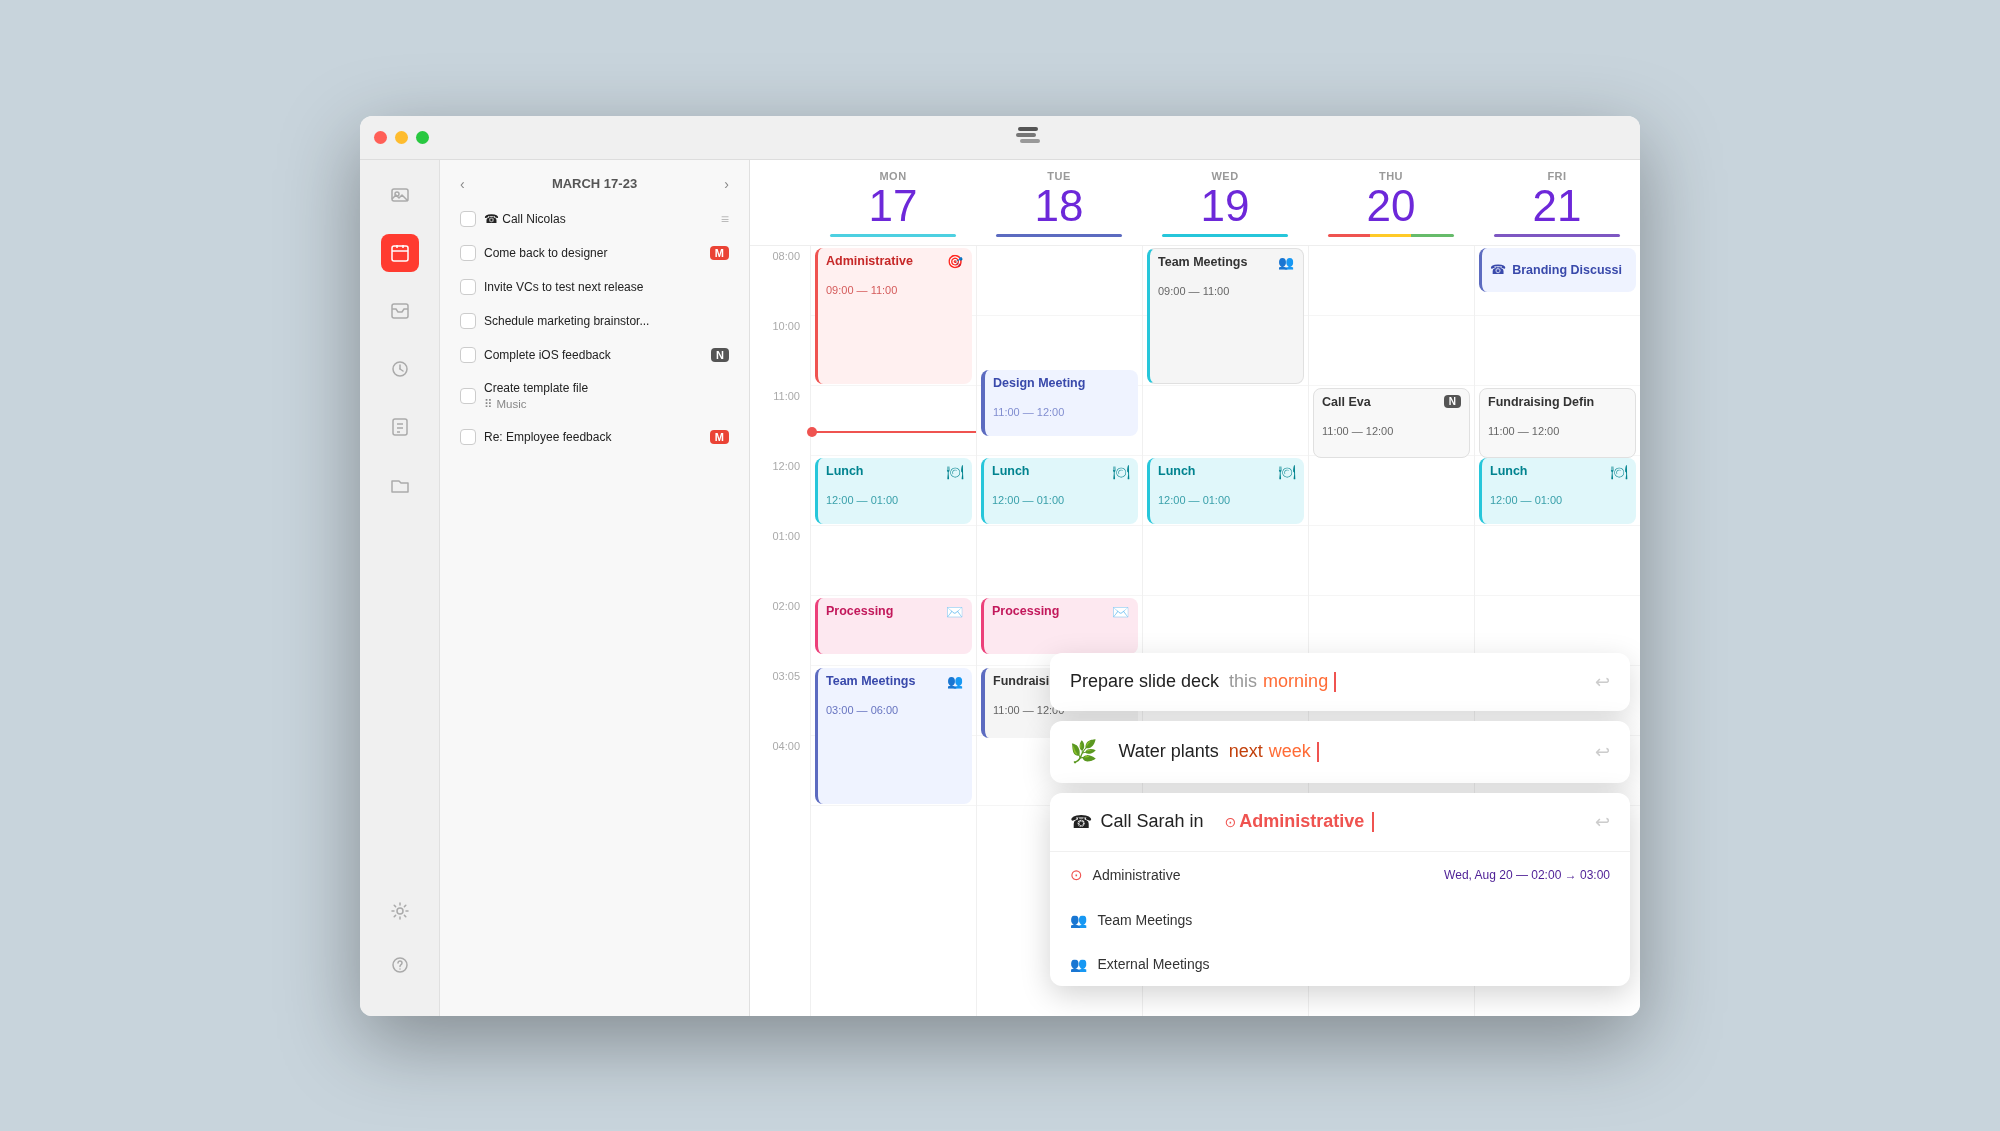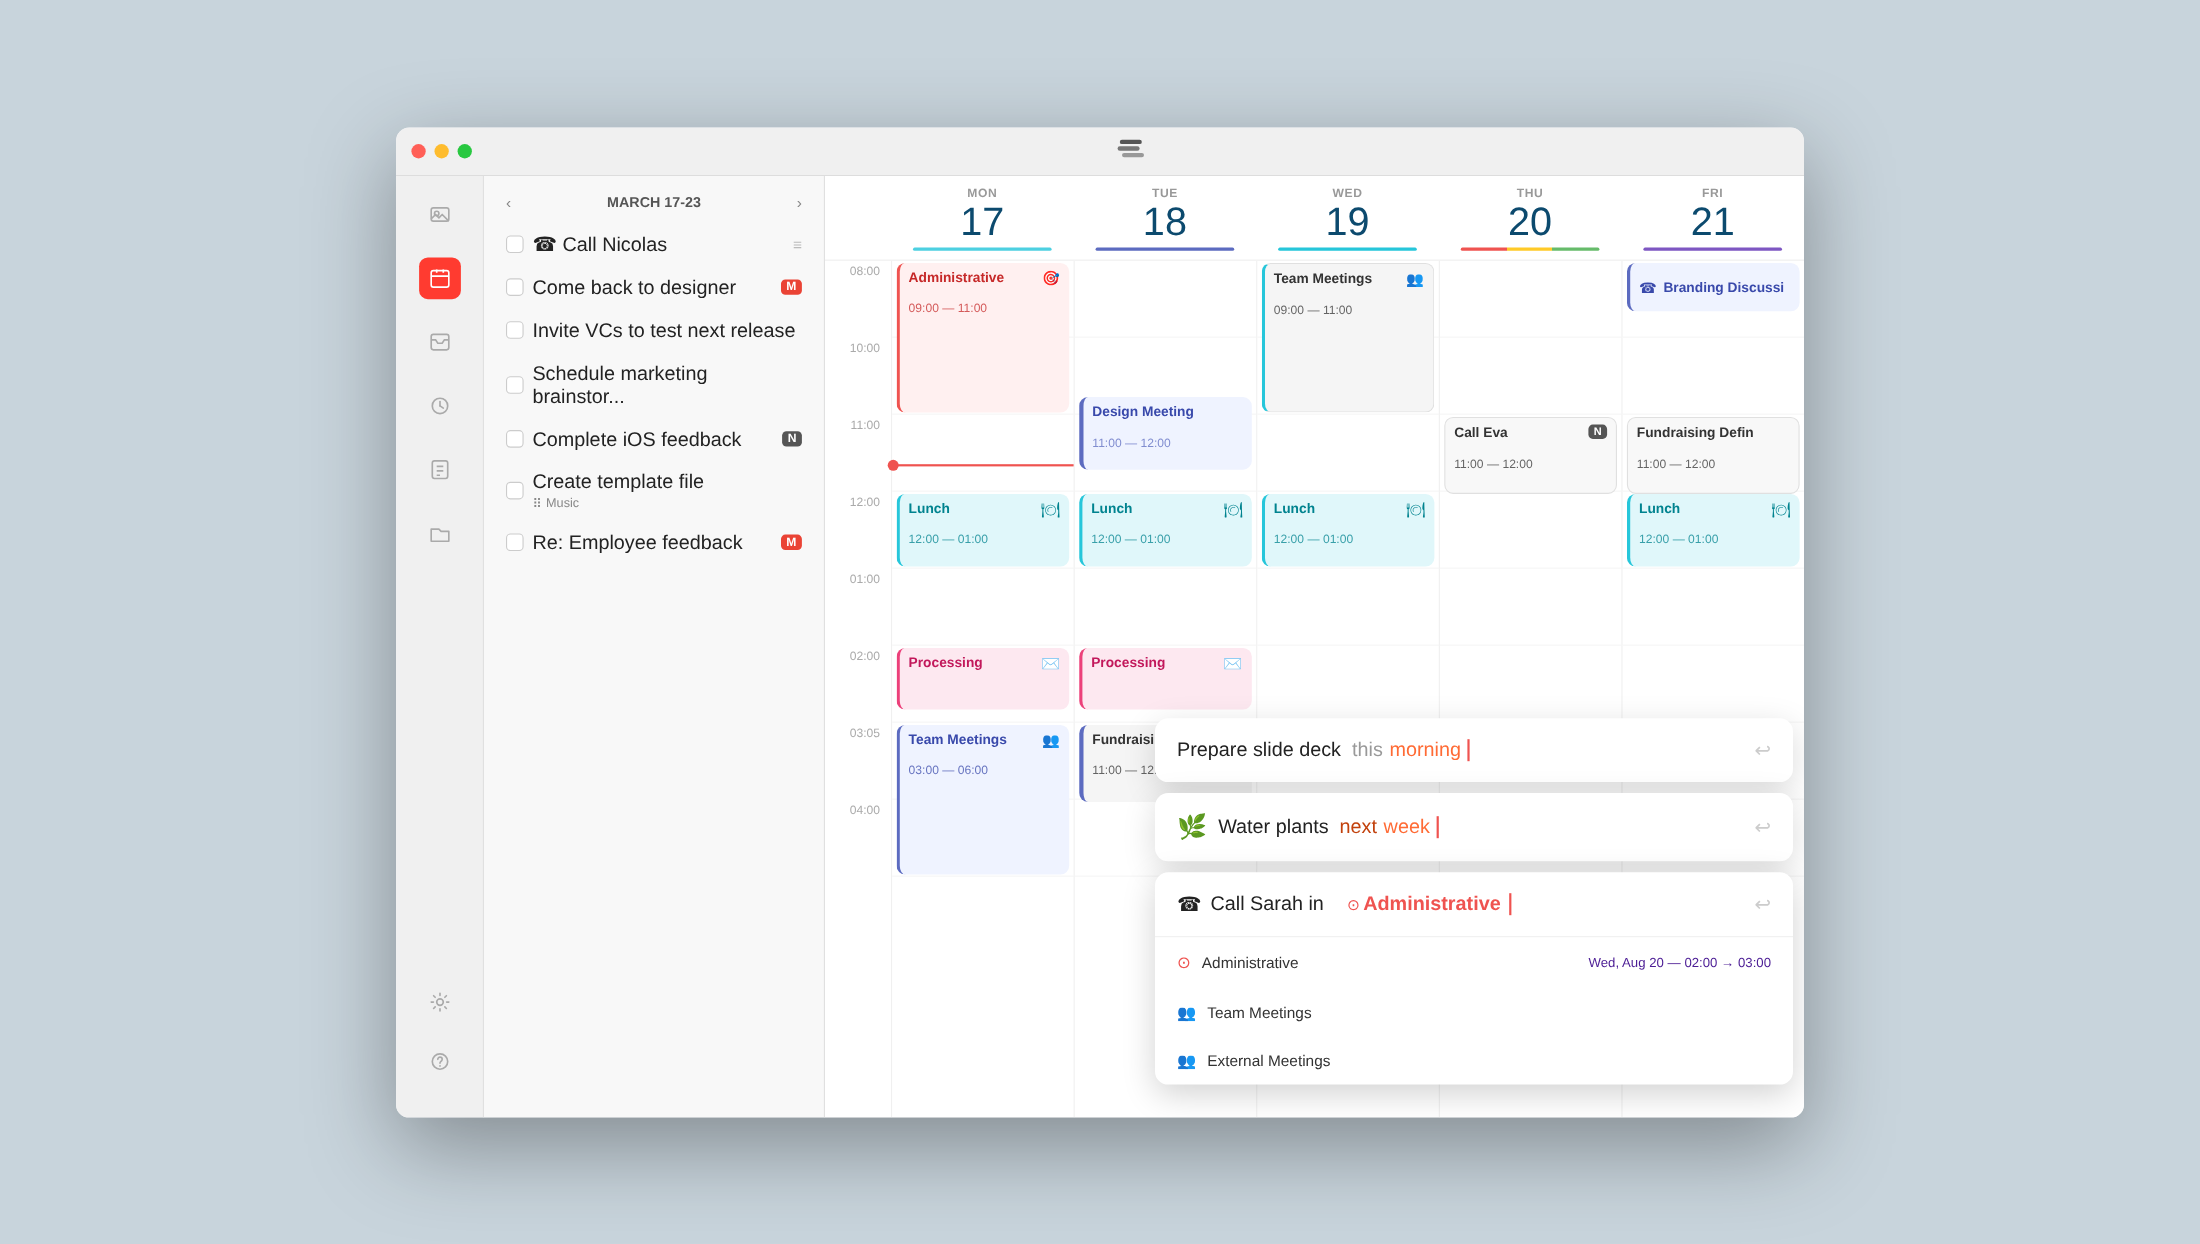--- a/index.html
+++ b/index.html
@@ -126,21 +126,21 @@
     }
     .task-checkbox {
       width: 16px;
       height: 16px;
       border: 1.5px solid #ccc;
       border-radius: 4px;
       flex-shrink: 0;
       background: white;
     }
     .task-label {
-      font-size: 18px;
+      font-size: 12px;
       color: #222;
       flex: 1;
     }
     .task-menu-icon { color: #bbb; font-size: 14px; }
 
     
     .calendar-area {
       flex: 1;
       display: flex;
       flex-direction: column;
@@ -163,23 +163,23 @@
       padding: 10px 0 8px;
     }
     .day-name {
       font-size: 11px;
       font-weight: 600;
       color: #999;
       letter-spacing: 0.5px;
       text-transform: uppercase;
     }
     .day-num {
-      font-size: 36px;
+      font-size: 44px;
       font-weight: 300;
-      color: #0c4a6e;
+      color: #6d28d9;
       line-height: 1.1;
     }
     .day-indicator {
       height: 3px;
       margin: 4px 20px 0;
       border-radius: 2px;
     }
     .ind-cyan { background: #4dd0e1; }
     .ind-blue { background: #5c6bc0; }
     .ind-cyan2 { background: #26c6da; }
@@ -273,21 +273,21 @@
       z-index: 10;
     }
 
     .input-card {
       background: white;
       border-radius: 12px;
       box-shadow: 0 8px 30px rgba(0,0,0,0.15);
       padding: 18px 20px;
       display: flex;
       align-items: center;
-      gap: 10px;
+      gap: 21px;
     }
     .input-card-text {
       flex: 1;
       font-size: 18px;
       color: #222;
       display: flex;
       align-items: center;
       gap: 6px;
     }
     .highlight-orange { color: #ff6b35; }

